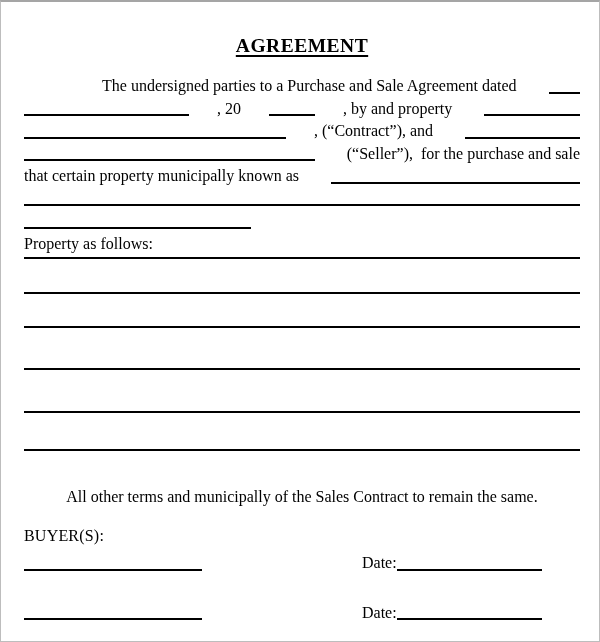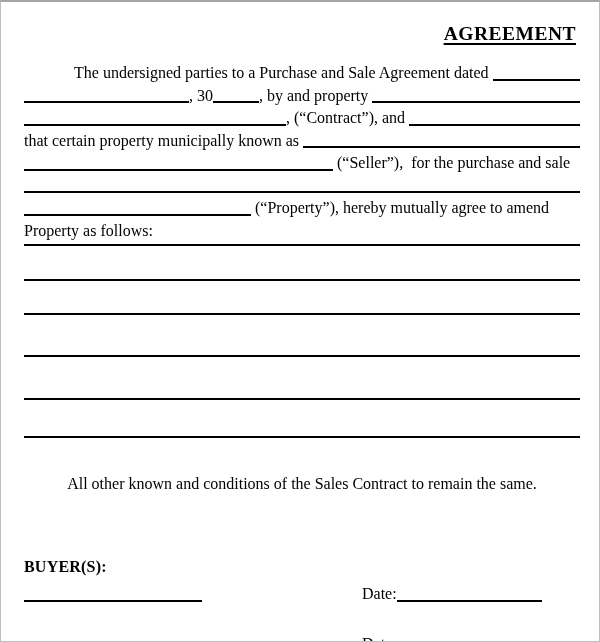--- a/index.html
+++ b/index.html
@@ -8,42 +8,42 @@
     width:600px; height:642px;
     box-sizing:border-box;
     background:#ffffff;
     border:1px solid #bdbdbd;
     border-top:2px solid #a5a5a5;
     padding:15px 19px 0 23px;
     font-family:"Liberation Serif","DejaVu Serif",serif;
     font-size:16px; color:#000;
     overflow:hidden;
   }
-  .title { text-align:right; font-size:19.5px; font-weight:bold; line-height:26px; margin:4px; }
+  .title { text-align:center; font-size:19.5px; font-weight:bold; line-height:26px; margin:16px; }
   .title span { text-decoration:underline; text-decoration-thickness:2px; text-underline-offset:3px; letter-spacing:0.5px; }
   .intro { margin-top:15px; }
-  .line { display:flex; align-items:flex-end; height:22.5px; }
+  .line { display:flex; align-items:flex-end; height:22.5px;gap:28px; }
   .txt { flex:0 0 auto; white-space:pre; line-height:22.5px; }
   .blank { height:0; border-bottom:2px solid #000; margin-bottom:4px; }
   .grow { flex:1 1 30px; }
   .ind50 { flex:0 0 50px; }
   .bw165 { flex:0 1 165px; }
   .bw46  { flex:0 1 46px; }
   .bw262 { flex:0 1 262px; }
   .bw309 { flex:0 1 309px; }
   .bw227 { flex:0 1 227px; }
   .rule { height:0; border-bottom:2px solid #000; }
   .mt2  { margin-top:2px;  }
   .mt33 { margin-top:33px; }
   .mt32 { margin-top:32px; }
   .mt40 { margin-top:40px; }
   .mt41 { margin-top:41px; }
   .mt36 { margin-top:36px; }
   .closing { margin-top:35px; text-align:center; line-height:22.5px; }
-  .buyers { margin-top:60px; font-weight:bold; line-height:22.5px; letter-spacing:0.2px; }
+  .buyers { margin-top:16px; font-weight:normal; line-height:22.5px; letter-spacing:0.2px; }
   .sigrow { display:flex; align-items:flex-end; height:22.5px; }
   .sigrow-1 { margin-top:5px; }
   .sigrow-2 { margin-top:27px; }
   .sig-line  { flex:0 0 178px; height:0; border-bottom:2px solid #000; margin-bottom:4px; }
   .sig-gap   { flex:0 0 160px; }
   .date-line { flex:0 0 145px; height:0; border-bottom:2px solid #000; margin-bottom:4px; }
 </style>
 </head>
 <body>
 
@@ -54,67 +54,66 @@
   <div class="intro">
 
     <div class="line">
       <span class="ind50"></span>
       <span class="txt">The undersigned parties to a Purchase and Sale Agreement dated </span>
       <span class="blank grow"></span>
     </div>
 
     <div class="line">
       <span class="blank bw165"></span>
-      <span class="txt">, 30</span>
+      <span class="txt">, 20</span>
       <span class="blank bw46"></span>
       <span class="txt">, by and property </span>
       <span class="blank grow"></span>
     </div>
 
     <div class="line">
       <span class="blank bw262"></span>
       <span class="txt">, (“Contract”), and </span>
       <span class="blank grow"></span>
     </div>
 
     <div class="line">
-      <span class="txt">that certain property municipally known as </span>
-      <span class="blank grow"></span>
+      <span class="blank bw309"></span>
+      <span class="txt"> (“Seller”),  for the purchase and sale</span>
     </div>
 
     <div class="line">
-      <span class="blank bw309"></span>
-      <span class="txt"> (“Seller”),  for the purchase and sale</span>
+      <span class="txt">that certain property municipally known as </span>
+      <span class="blank grow"></span>
     </div>
 
     <div class="line">
       <span class="blank grow"></span>
     </div>
 
     <div class="line">
       <span class="blank bw227"></span>
-      <span class="txt"> (“Property”), hereby mutually agree to amend</span>
     </div>
 
     <div class="line">
       <span class="txt">Property as follows:</span>
     </div>
 
   </div>
 
   <div>
     <div class="rule mt2"></div>
     <div class="rule mt33"></div>
     <div class="rule mt32"></div>
     <div class="rule mt40"></div>
     <div class="rule mt41"></div>
     <div class="rule mt36"></div>
   </div>
 
-  <div class="closing">All other known and conditions of the Sales Contract to remain the same.</div>
+  <div class="closing">All other terms and municipally of the Sales Contract to remain the same.</div>
 
   <div class="buyers">BUYER(S):</div>
 
   <div class="sigrow sigrow-1">
     <span class="sig-line"></span>
     <span class="sig-gap"></span>
     <span class="txt">Date:</span>
     <span class="date-line"></span>
   </div>
 

